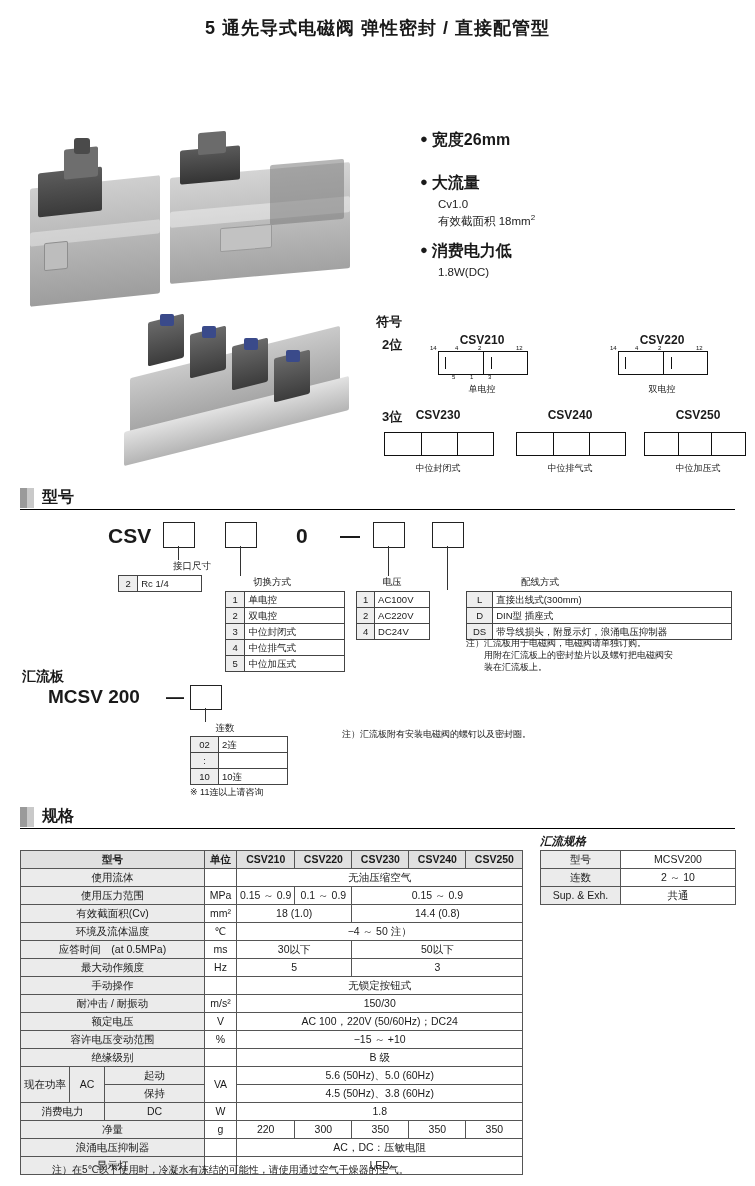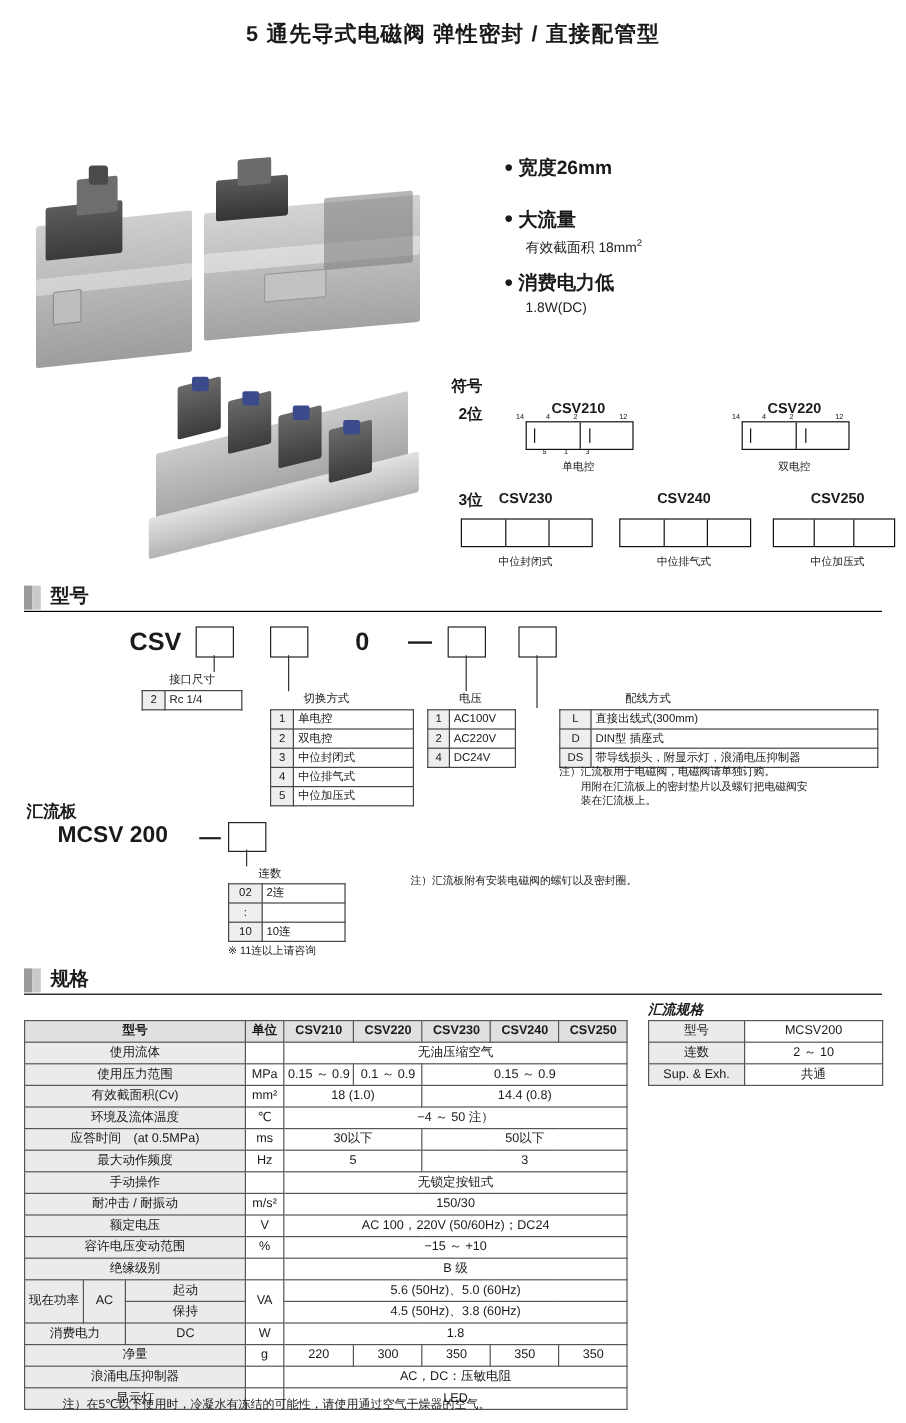--- a/index.html
+++ b/index.html
@@ -103,20 +103,21 @@
 
   <div class="features">
     <div class="feat-row">
       <span class="dot">●</span><span>宽度26mm</span>
     </div>
     <div style="height:18px"></div>
     <div class="feat-row">
       <span class="dot">●</span><span>大流量</span>
     </div>
     <div class="feat-note">
+      <div>Cv1.0</div>
       <div style="margin-top:3px"><span>有效截面积    18mm</span><span class="sup">2</span></div>
     </div>
     <div class="feat-row">
       <span class="dot">●</span><span>消费电力低</span>
     </div>
     <div class="feat-note">1.8W(DC)</div>
   </div>
 
   <div class="sym-label" style="left:330px;top:313px;">符号</div>
   <div class="sym-label" style="left:336px;top:336px;">2位</div>
@@ -183,21 +184,21 @@
   <div class="mc-text" style="position:absolute;left:296px;top:524px;">0</div>
   <div class="dash" style="left:340px;top:524px;">—</div>
   <div class="mc-box" style="left:373px;top:522px;width:30px;height:24px;"></div>
   <div class="mc-box" style="left:432px;top:522px;width:30px;height:24px;"></div>
 
   <div class="vline-conn" style="left:178px;top:546px;height:14px;"></div>
   <div class="vline-conn" style="left:240px;top:546px;height:30px;"></div>
   <div class="vline-conn" style="left:388px;top:546px;height:30px;"></div>
   <div class="vline-conn" style="left:447px;top:546px;height:44px;"></div>
 
-  <div class="cap-small" style="left:100px;top:560px;width:120px;">接口尺寸</div>
+  <div class="cap-small" style="left:132px;top:560px;width:120px;">接口尺寸</div>
   <table class="opt" style="left:118px;top:575px;width:84px;">
     <tbody>
         <tr>
       <td class="key">2</td>
       <td class="val" style="width:60px;">Rc 1/4</td>
     </tr>
   </tbody>
     </table>
 
   <div class="cap-small" style="left:212px;top:576px;width:120px;">切换方式</div>

